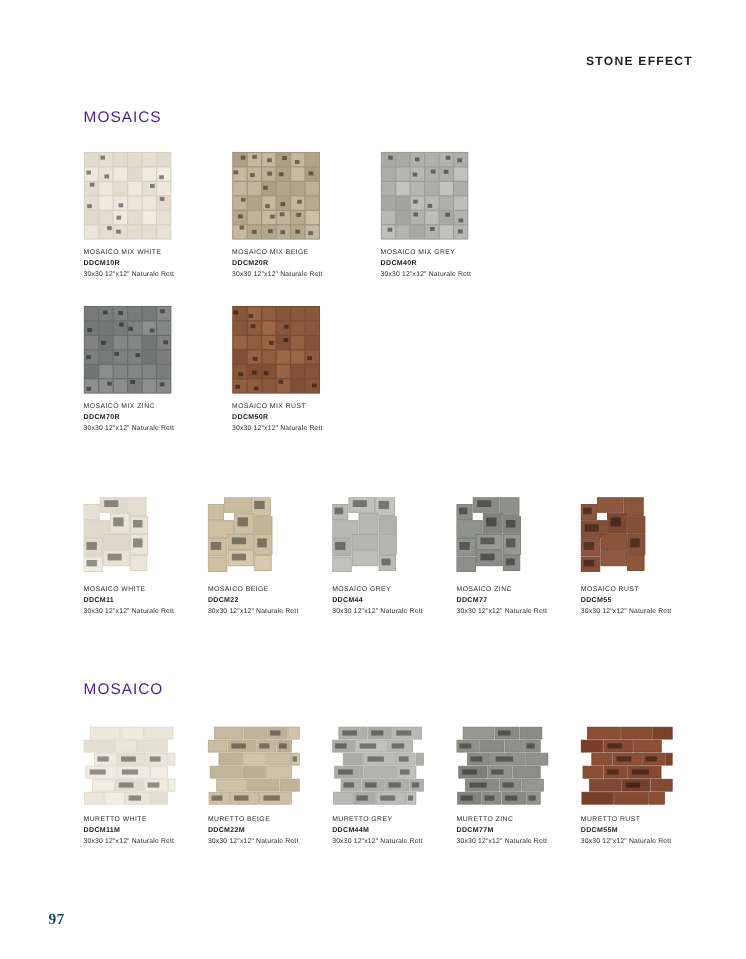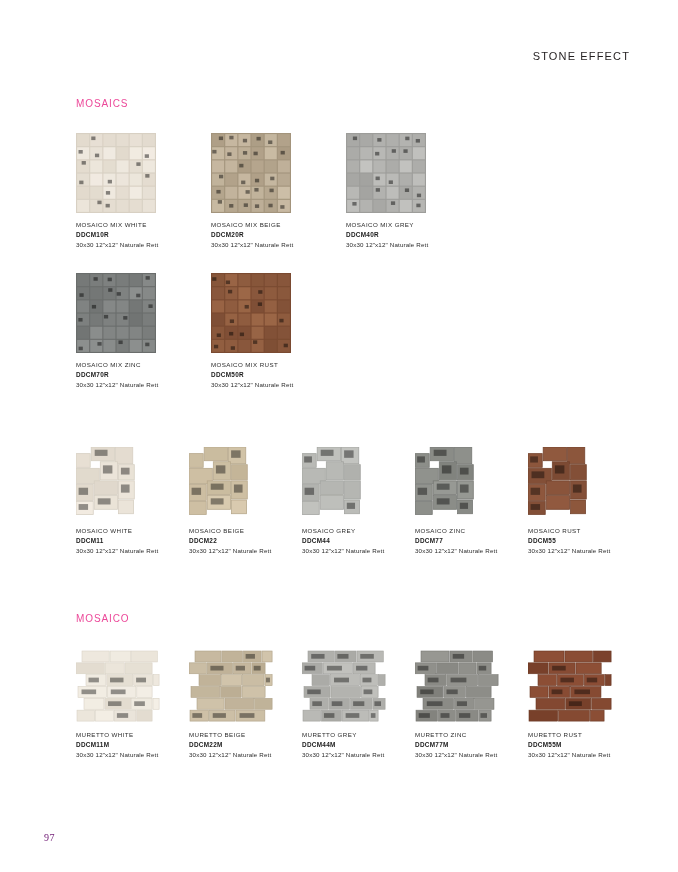--- a/index.html
+++ b/index.html
@@ -18,36 +18,36 @@
 
   
   .page-header {
     position: absolute;
     top: 50px; left: 0; right: 48px;
     text-align: right;
   }
   .collection-title {
     font-size: 11px;
     letter-spacing: 1.15px;
-    font-weight: 400;
+    font-weight: 700;
     color: #231f20;
   }
 
   
   .content {
     position: absolute;
     left: 76px; top: 98px;
     width: 566px;
   }
 
   .section-title {
-    font-size: 10px;
+    font-size: 14px;
     letter-spacing: 0.9px;
     font-weight: 400;
-    color: #ec4899;
+    color: #4c1d95;
     margin: 0 0 24px 0;
   }
   .section-decors .section-title { margin-bottom: 26px; }
 
   
   .row {
     display: flex;
     align-items: flex-start;
   }
   .row-mosaic-square .product { width: 135px; }
@@ -97,23 +97,24 @@
   .row-gap-1 { margin-top: 23px; }
   .gap-big   { margin-top: 57px; }
 
   
   .page-footer {
     position: absolute;
     left: 44px; bottom: 27px;
   }
   .page-number {
     font-family: "Liberation Serif", serif;
-    font-size: 10px;
-    color: #701a75;
+    font-size: 14px;
+    color: #0c4a6e;
     letter-spacing: 0.4px;
+    font-weight: bold;
   }
 </style>
 </head>
 <body>
 
 <div class="page-header">
   <div class="collection-title">STONE EFFECT</div>
 </div>
 
 <div class="content">

